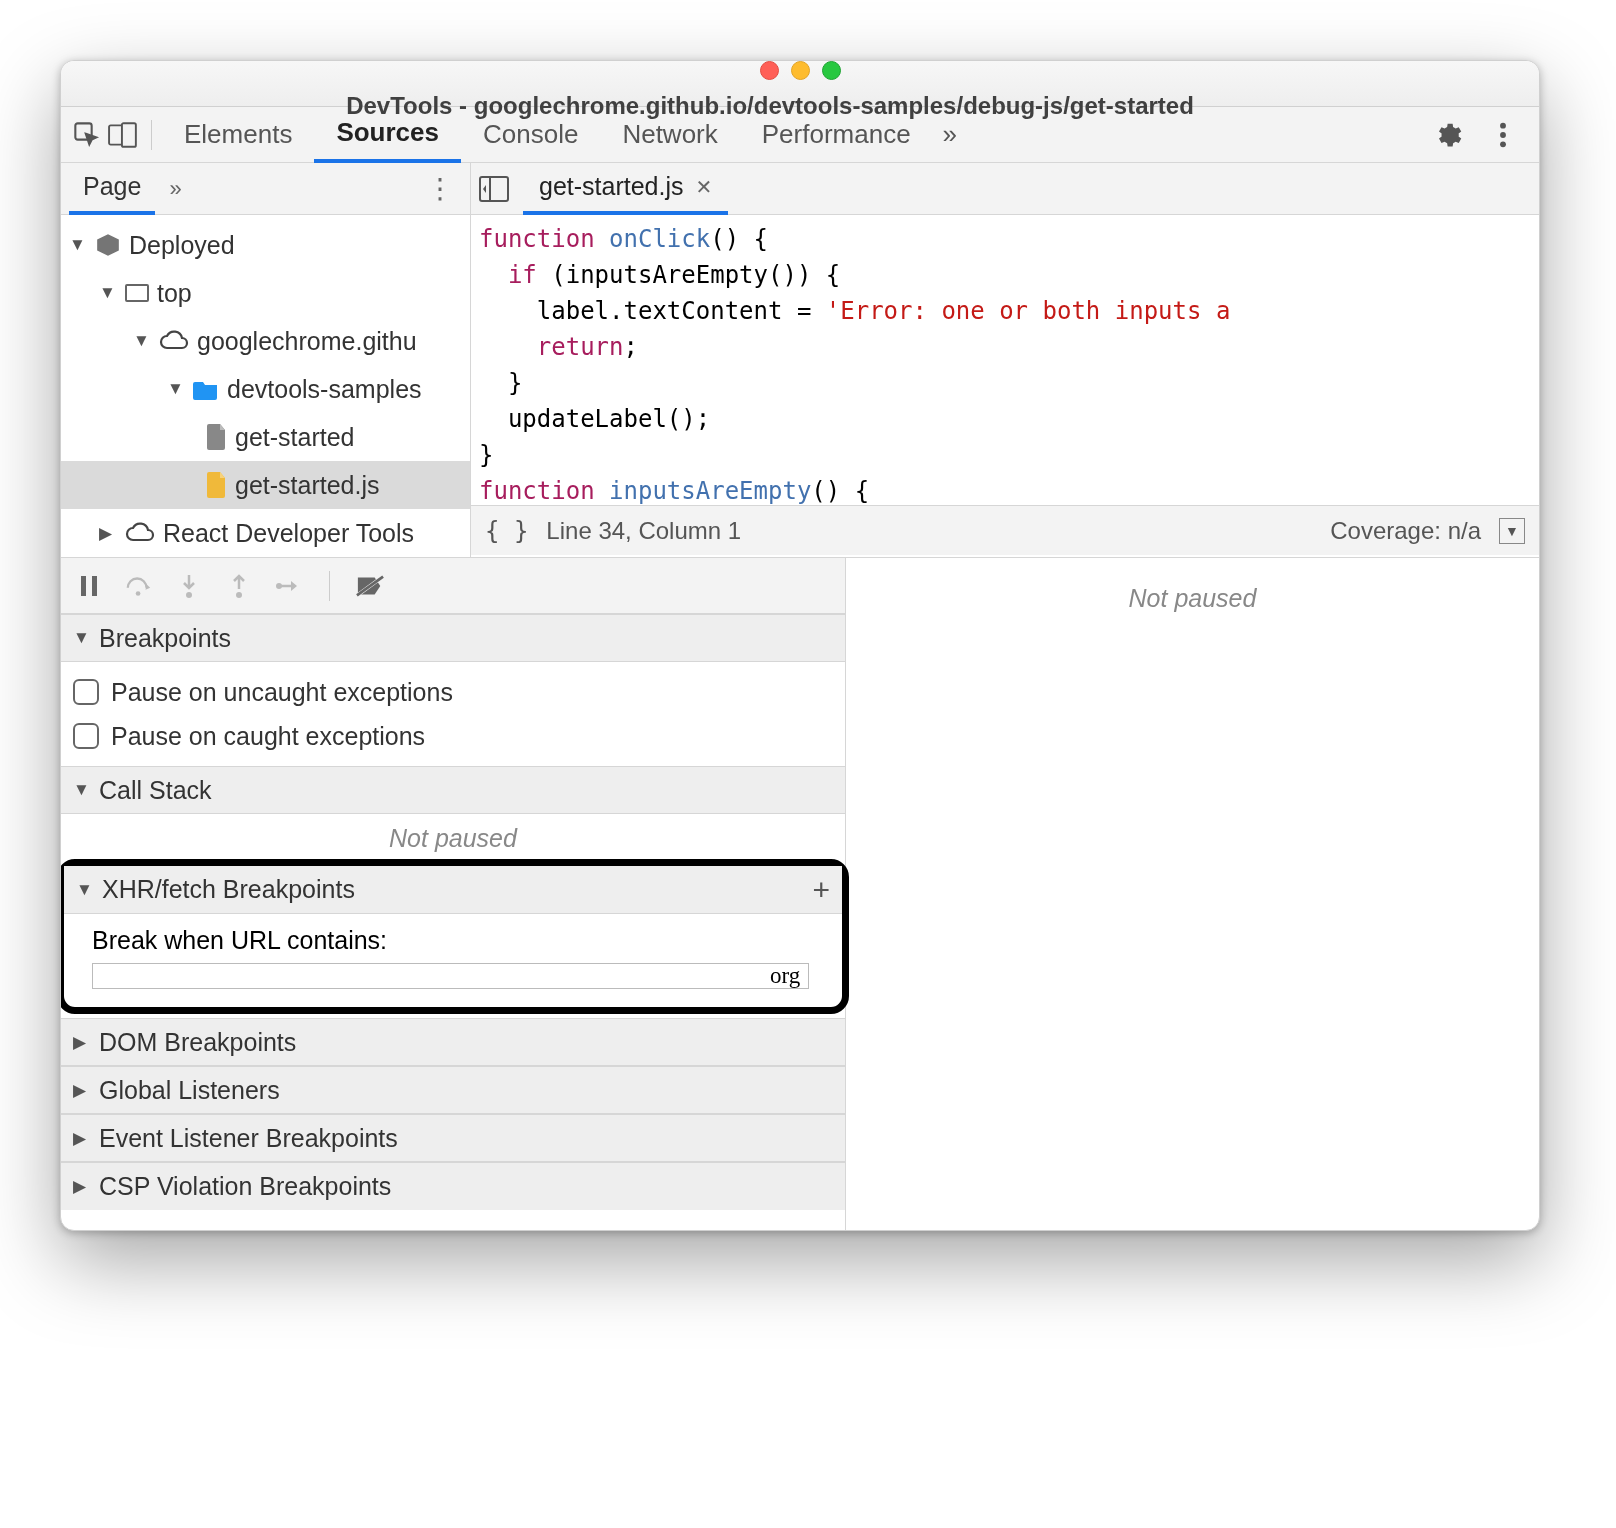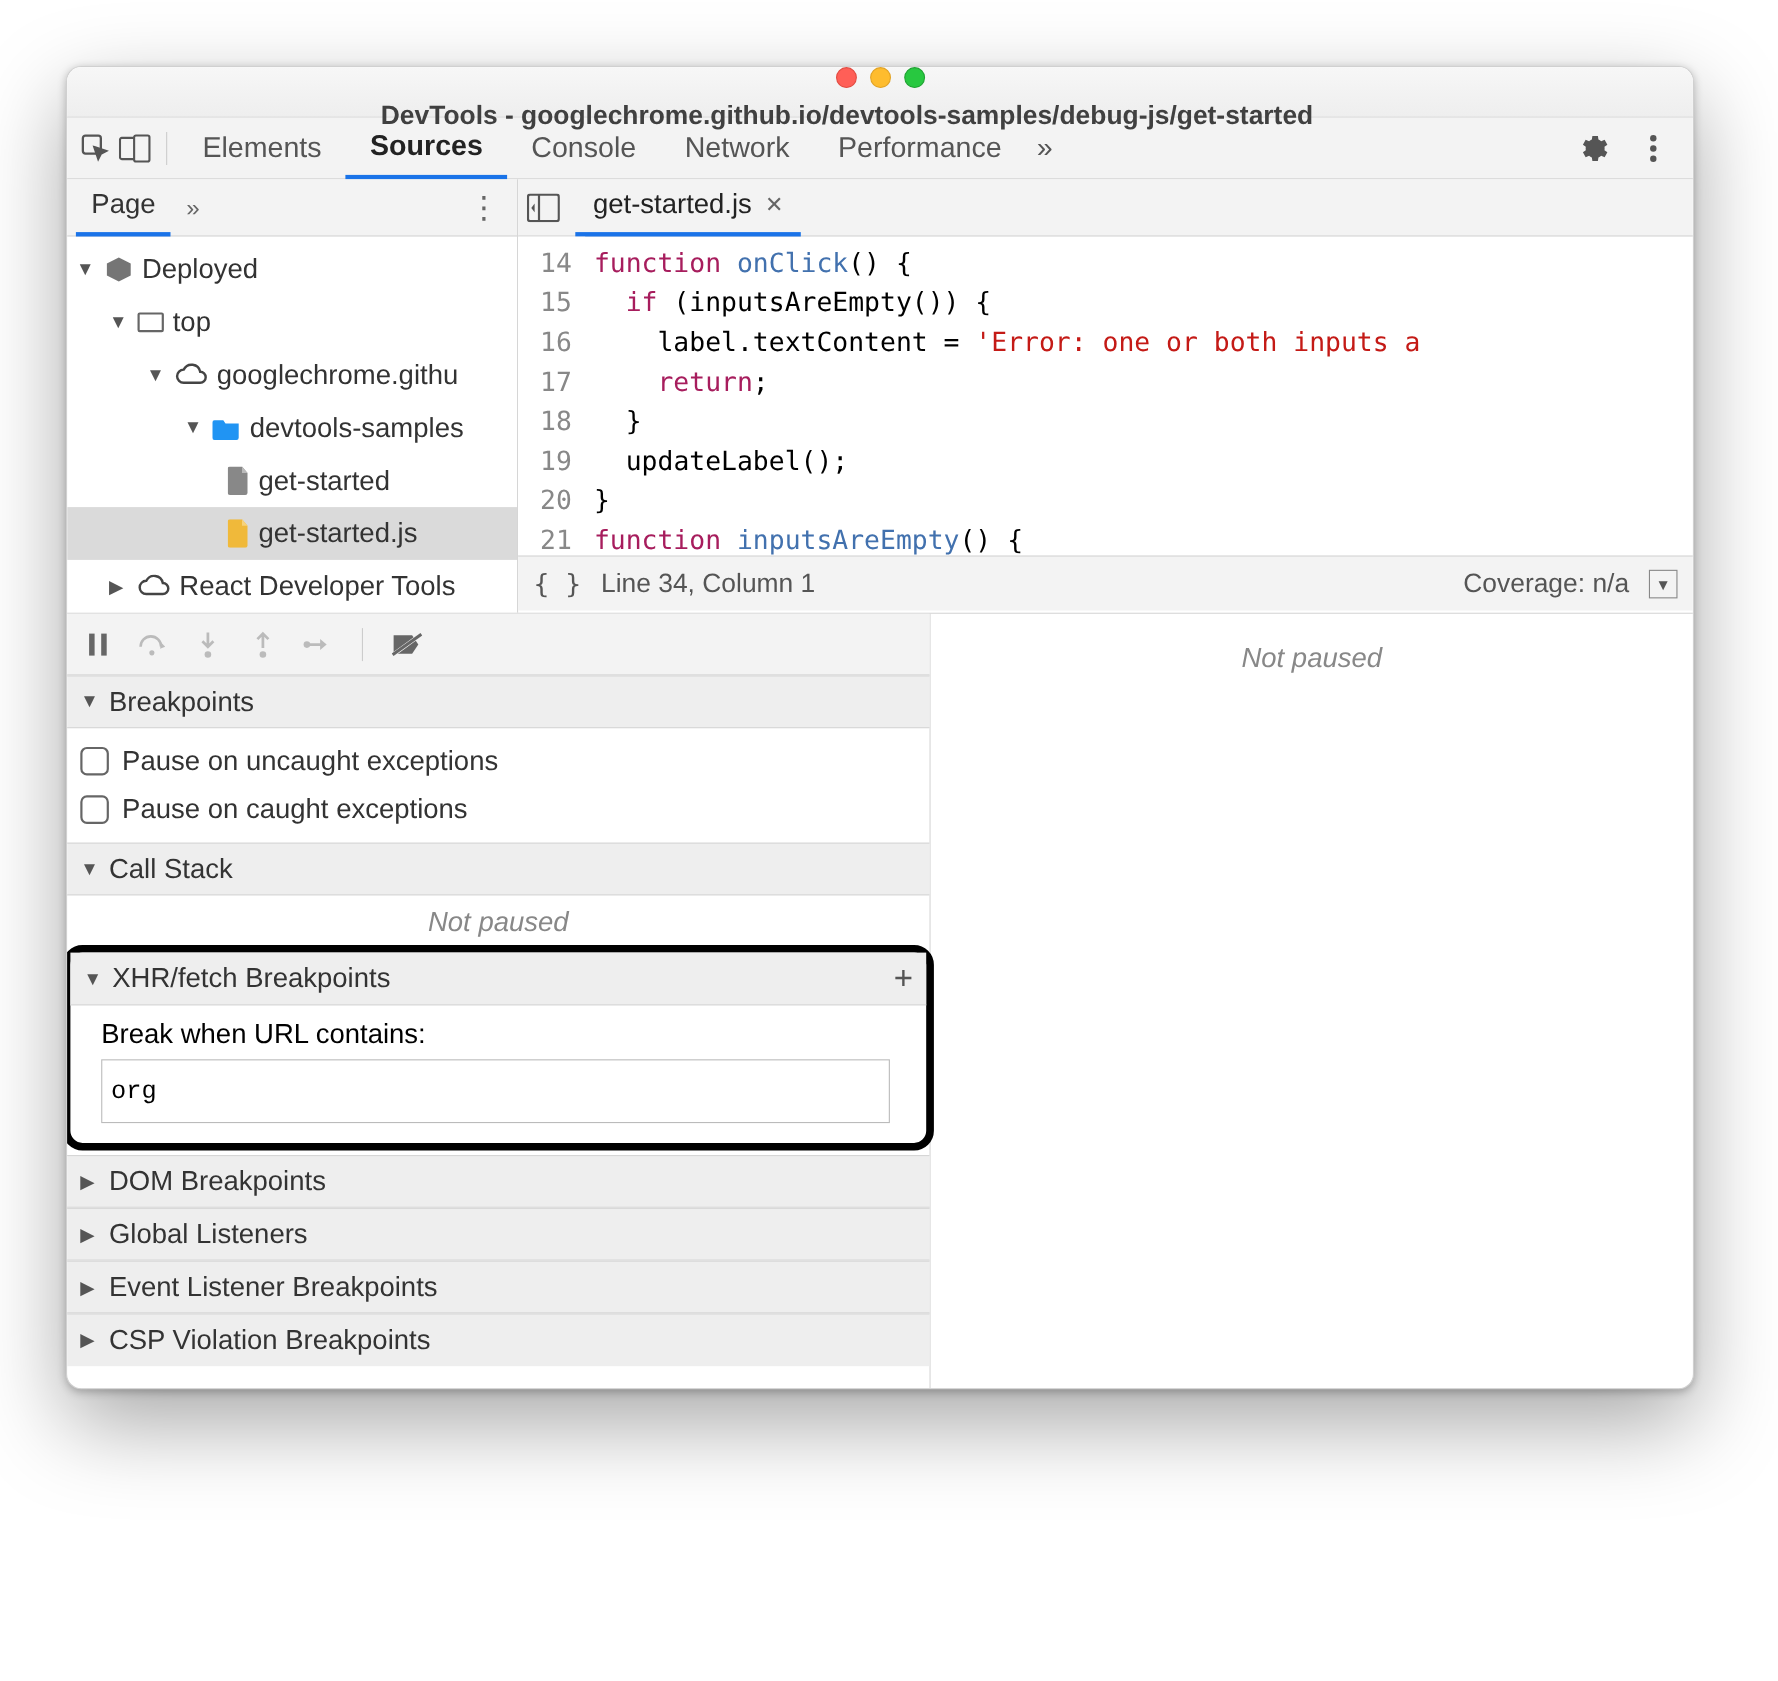--- a/index.html
+++ b/index.html
@@ -105,21 +105,21 @@
   .acc-header:first-of-type{border-top:none;}
   .acc-header .plus{margin-left:auto;font-size:30px;color:#555;font-weight:300;}
   .acc-body{padding:8px 12px;font-size:25px;color:#333;}
   .chk-row{display:flex;align-items:center;gap:12px;height:44px;}
   .chk{width:26px;height:26px;border:2.5px solid #666;border-radius:6px;}
   .notpaused{text-align:center;color:#888;font-style:italic;padding:10px 0;font-size:25px;}
   
   .xhr-hl{border:7px solid #000000;border-radius:18px;margin:-4px -4px 4px -4px;}
   .xhr-body{padding:12px 18px 18px 28px;}
   .xhr-body .lbl{font-size:25px;margin-bottom:8px;}
-  .xhr-body input{width:98%;height:58px;border:1px solid #bbb;font-size:23px;padding:0 8px;font-family:Liberation Mono, monospace;}
+  .xhr-body input{width:98%;height:26px;border:1px solid #bbb;font-size:23px;padding:0 8px;font-family:Liberation Serif, serif;text-align:right;}
   
   .scope-tabs{height:56px;background:#f3f3f3;border-bottom:1px solid #d6d6d6;display:flex;align-items:center;padding:0 8px;}
   .scope-tabs .st{padding:0 20px;height:56px;display:flex;align-items:center;font-size:26px;color:#555;}
   .scope-tabs .st.active{border-bottom:4px solid #1a73e8;color:#222;}
   svg{display:block;}
 </style>
 </head>
 <body>
 
 <div class="window">
@@ -236,30 +236,20 @@
               <path d="M11 1v24"></path>
               <path d="M7 9 L4 13 L7 17" fill="#555" stroke="none"></path>
             </svg>
         </div>
         <div class="ed-tab">
           <span>get-started.js</span>
           <span class="x">✕</span>
         </div>
       </div>
       <div class="code-area">
-        <div class="gutter">
-          <div>14</div>
-            <div>15</div>
-            <div>16</div>
-            <div>17</div>
-            <div>18</div>
-            <div>19</div>
-            <div>20</div>
-            <div>21</div>
-        </div>
         <div class="code"><span class="kw">function</span> <span class="fn">onClick</span><span>() {</span>
   <span class="kw">if</span><span> (inputsAreEmpty()) {</span>
     <span>label.textContent = </span><span class="str">'Error: one or both inputs a</span>
     <span class="kw">return</span><span>;</span>
   <span>}</span>
   <span>updateLabel();</span>
 <span>}</span>
 <span class="kw">function</span> <span class="fn">inputsAreEmpty</span><span>() {</span>
   </div>
       </div>

